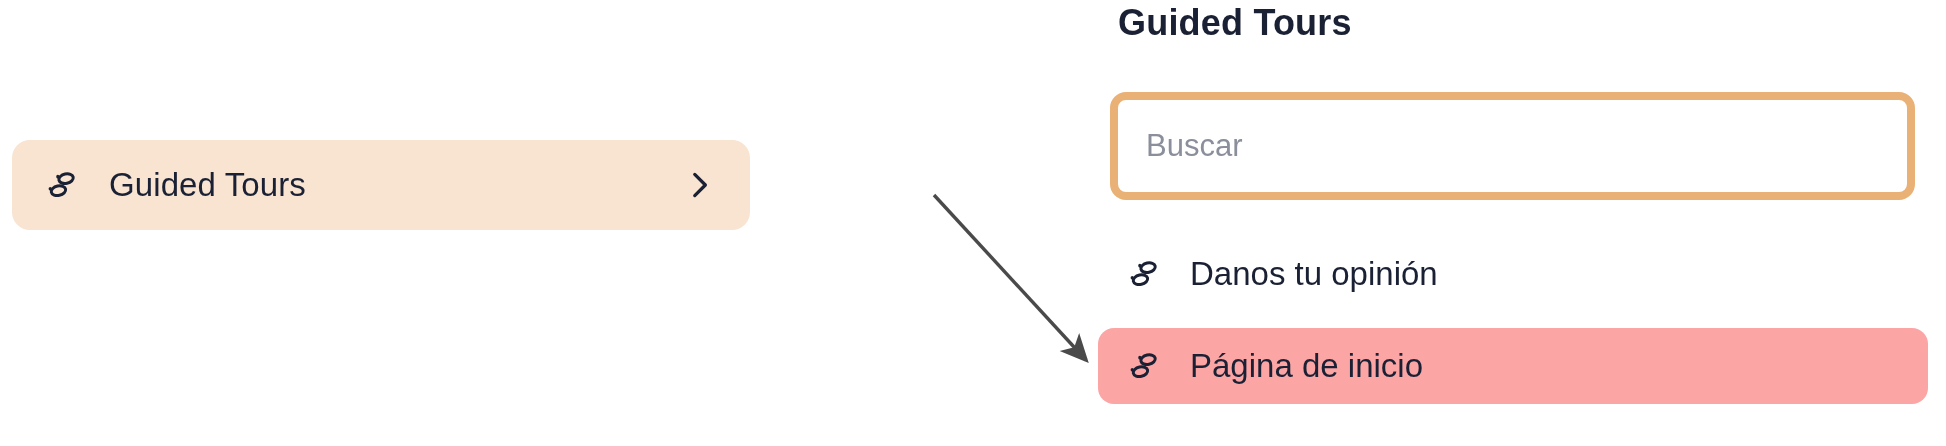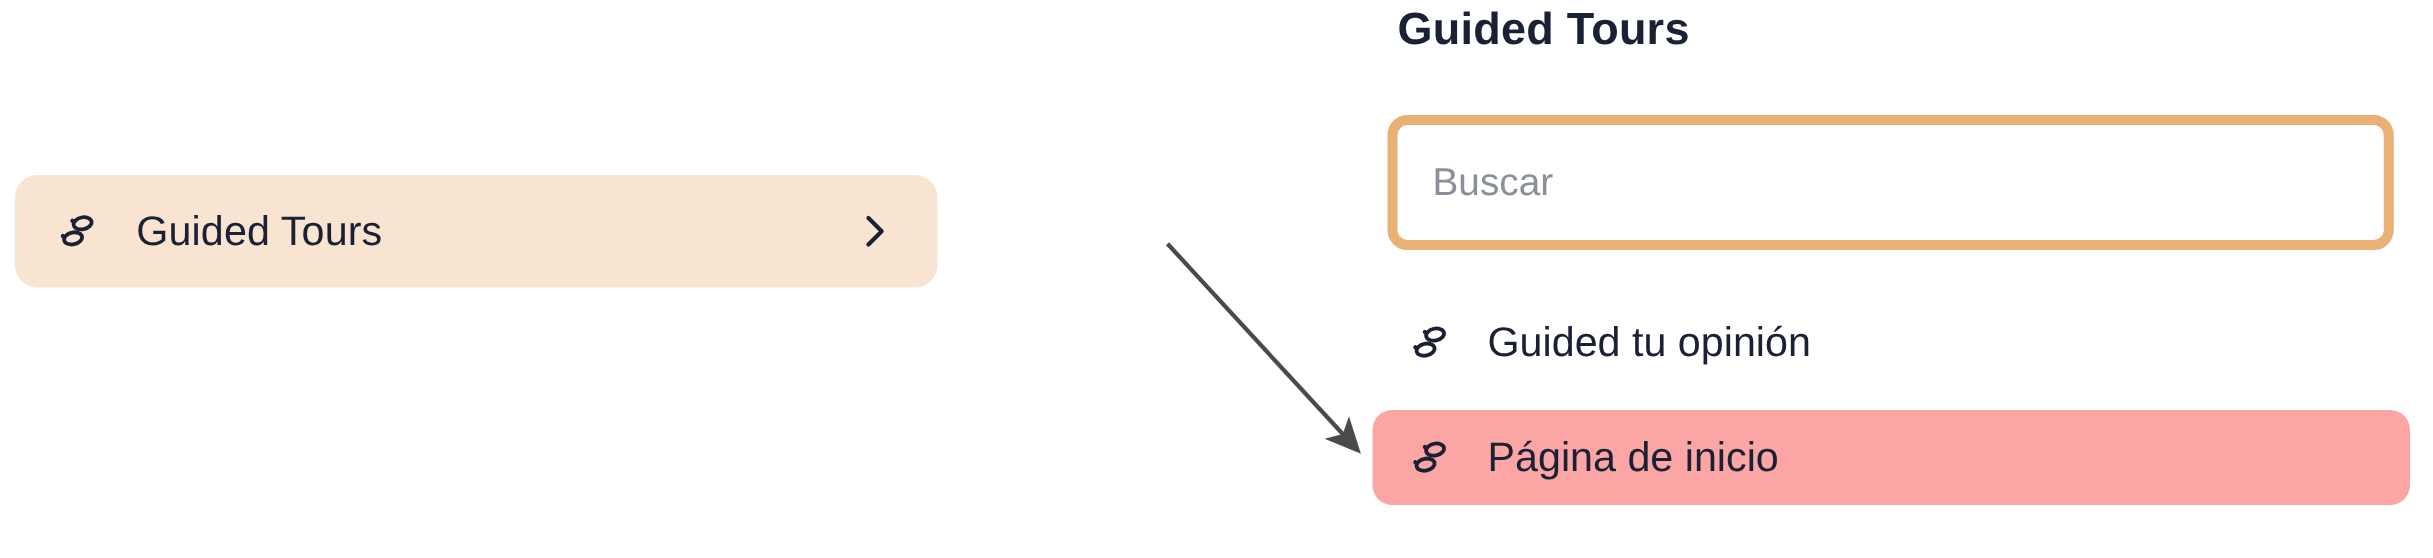--- a/index.html
+++ b/index.html
@@ -193,21 +193,21 @@
         <span class="icon-slot">
           <svg class="footsteps" viewBox="0 0 24 24" aria-hidden="true">
             <g>
               <ellipse cx="15.2" cy="8.0" rx="4.6" ry="3.0" transform="rotate(-12 15.2 8.0)" fill="none" stroke="#1b2134" stroke-width="1.9"></ellipse>
               <path d="M10.0 5.6c0.55 0 1.0 0.52 1.0 1.15s-0.45 1.15-1.0 1.15-1.0-0.52-1.0-1.15S9.45 5.6 10.0 5.6z" fill="#1b2134"></path>
               <ellipse cx="10.4" cy="15.6" rx="4.6" ry="3.0" transform="rotate(-12 10.4 15.6)" fill="none" stroke="#1b2134" stroke-width="1.9"></ellipse>
               <path d="M5.2 13.2c0.55 0 1.0 0.52 1.0 1.15s-0.45 1.15-1.0 1.15-1.0-0.52-1.0-1.15S4.65 13.2 5.2 13.2z" fill="#1b2134"></path>
             </g>
           </svg>
         </span>
-        <span class="label">Guided tu opinión</span>
+        <span class="label">Danos tu opinión</span>
       </div>
 
       <div class="tour-item active">
         <span class="icon-slot">
           <svg class="footsteps" viewBox="0 0 24 24" aria-hidden="true">
             <g>
               <ellipse cx="15.2" cy="8.0" rx="4.6" ry="3.0" transform="rotate(-12 15.2 8.0)" fill="none" stroke="#1b2134" stroke-width="1.9"></ellipse>
               <path d="M10.0 5.6c0.55 0 1.0 0.52 1.0 1.15s-0.45 1.15-1.0 1.15-1.0-0.52-1.0-1.15S9.45 5.6 10.0 5.6z" fill="#1b2134"></path>
               <ellipse cx="10.4" cy="15.6" rx="4.6" ry="3.0" transform="rotate(-12 10.4 15.6)" fill="none" stroke="#1b2134" stroke-width="1.9"></ellipse>
               <path d="M5.2 13.2c0.55 0 1.0 0.52 1.0 1.15s-0.45 1.15-1.0 1.15-1.0-0.52-1.0-1.15S4.65 13.2 5.2 13.2z" fill="#1b2134"></path>

